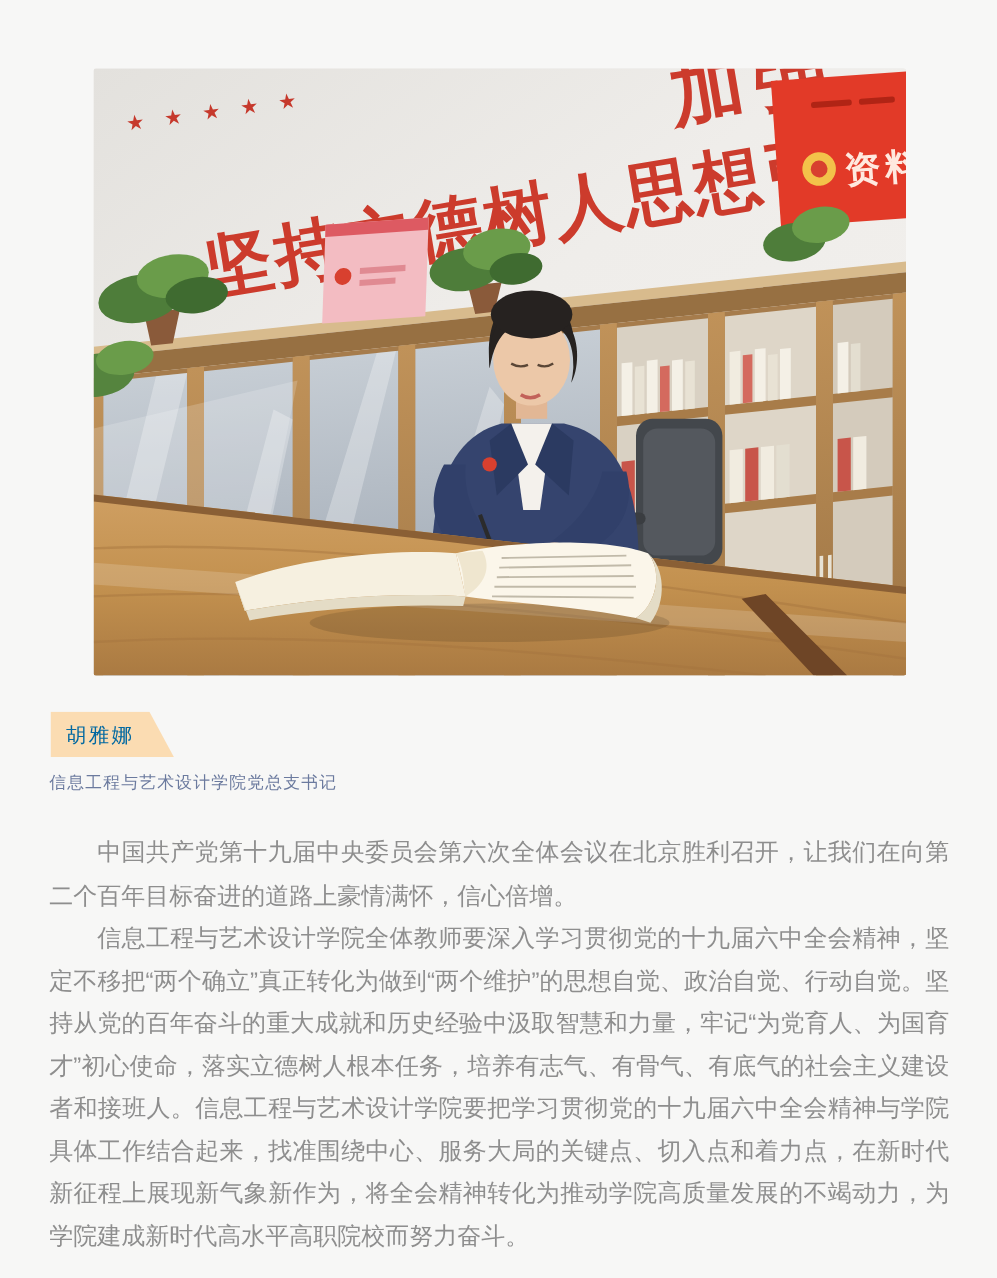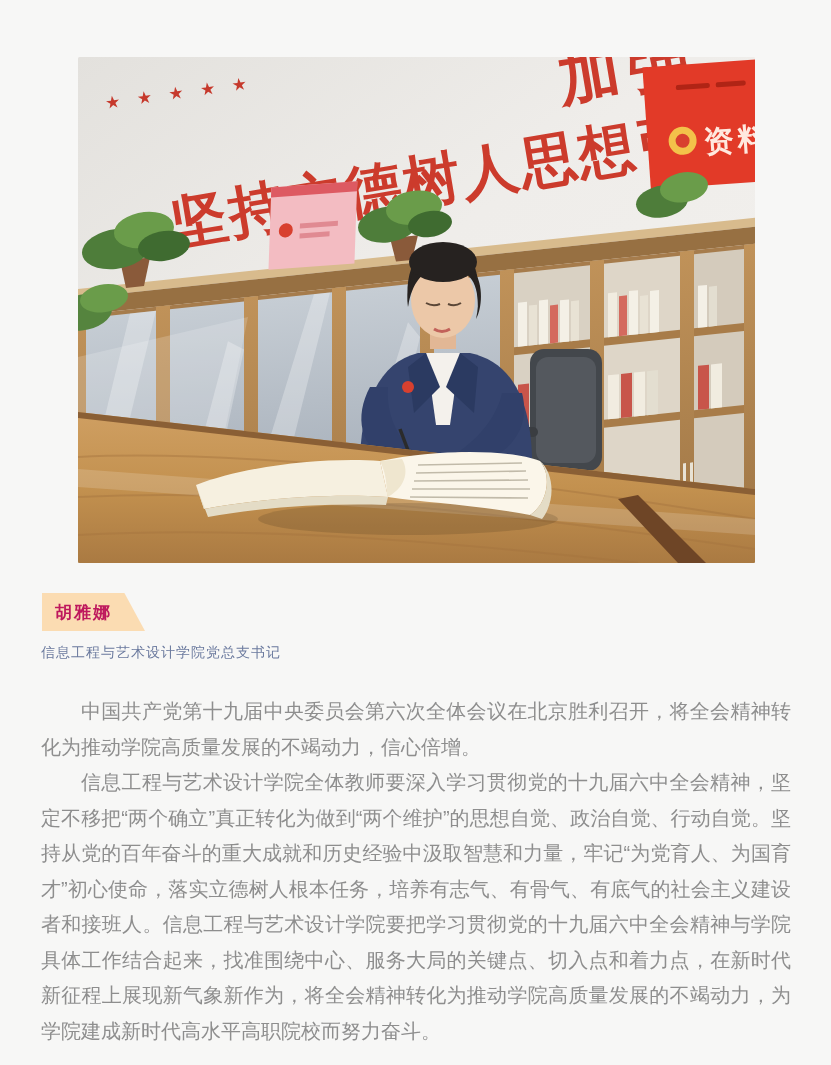--- a/index.html
+++ b/index.html
@@ -22,21 +22,21 @@
   
   .name-tag{
     position:absolute;left:42px;top:593px;
     width:103px;height:38px;
     background:#fbdcb2;
     clip-path:polygon(0 0,80% 0,100% 100%,0 100%);
     display:flex;align-items:center;
     padding-left:13px;box-sizing:border-box;
   }
   .name-tag span{
-    font-size:17px;font-weight:bold;color:#be185d;letter-spacing:2px;
+    font-size:17px;font-weight:normal;color:#0369a1;letter-spacing:2px;
   }
 
   .profile-title{
     position:absolute;left:41px;top:644px;
     font-size:14px;color:#6b7a9e;letter-spacing:1px;
   }
 
   
   .article{
     position:absolute;left:41px;top:694px;width:750px;
@@ -278,17 +278,17 @@
     </svg>
   </div>
 
   <div class="name-tag">
     <span>胡雅娜</span>
   </div>
 
   <div class="profile-title">信息工程与艺术设计学院党总支书记</div>
 
   <div class="article">
-    <p>中国共产党第十九届中央委员会第六次全体会议在北京胜利召开，将全会精神转化为推动学院高质量发展的不竭动力，信心倍增。</p>
+    <p>中国共产党第十九届中央委员会第六次全体会议在北京胜利召开，让我们在向第二个百年目标奋进的道路上豪情满怀，信心倍增。</p>
     <p>信息工程与艺术设计学院全体教师要深入学习贯彻党的十九届六中全会精神，坚定不移把“两个确立”真正转化为做到“两个维护”的思想自觉、政治自觉、行动自觉。坚持从党的百年奋斗的重大成就和历史经验中汲取智慧和力量，牢记“为党育人、为国育才”初心使命，落实立德树人根本任务，培养有志气、有骨气、有底气的社会主义建设者和接班人。信息工程与艺术设计学院要把学习贯彻党的十九届六中全会精神与学院具体工作结合起来，找准围绕中心、服务大局的关键点、切入点和着力点，在新时代新征程上展现新气象新作为，将全会精神转化为推动学院高质量发展的不竭动力，为学院建成新时代高水平高职院校而努力奋斗。</p>
   </div>
 
 </div>
 
 </body></html>

